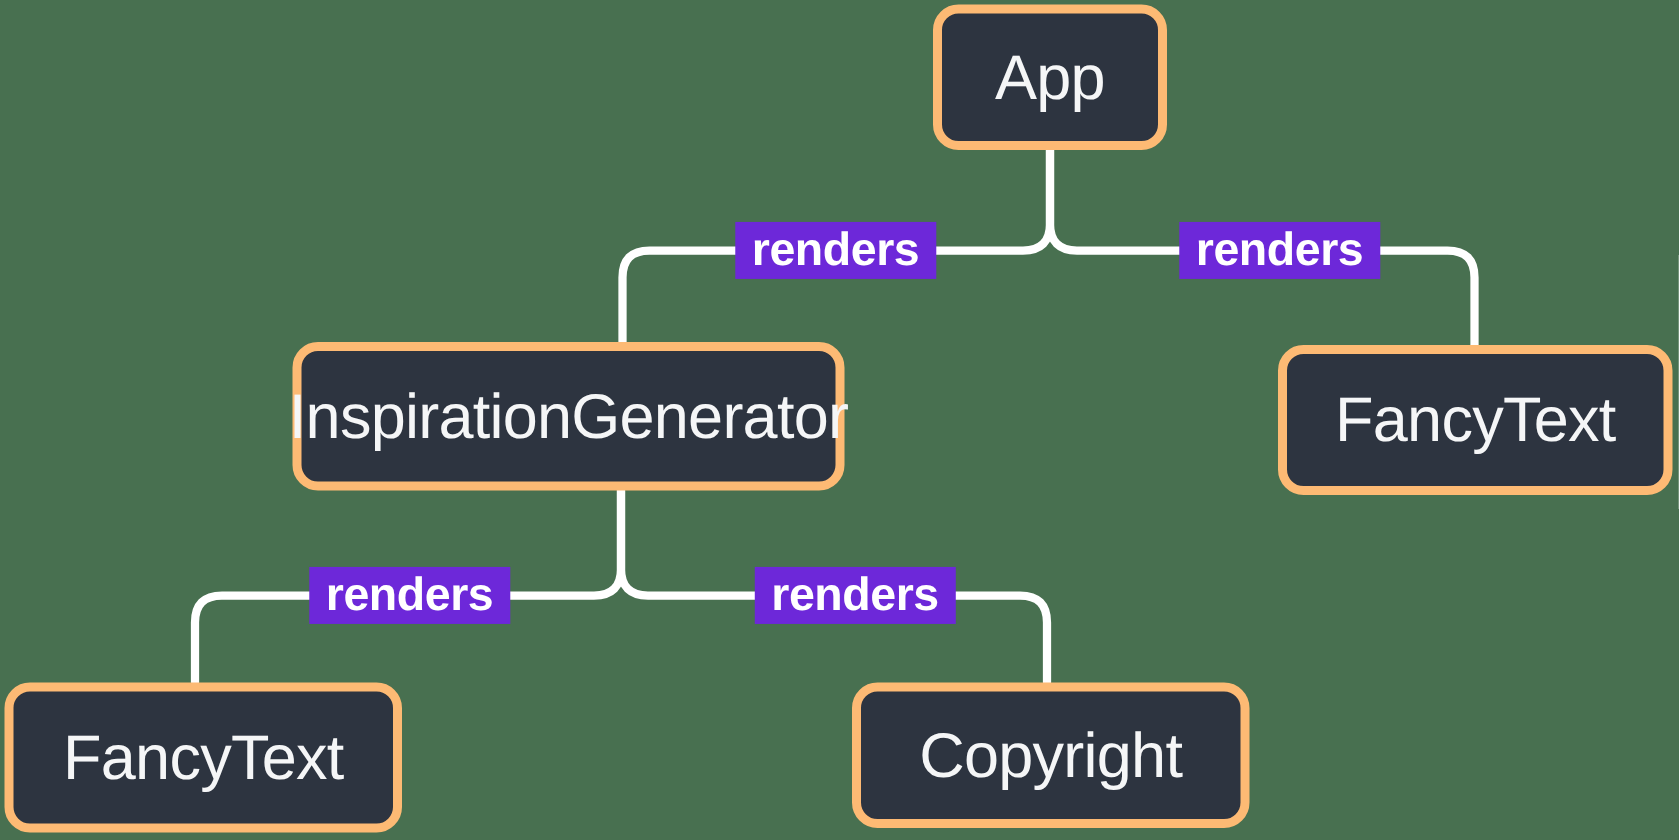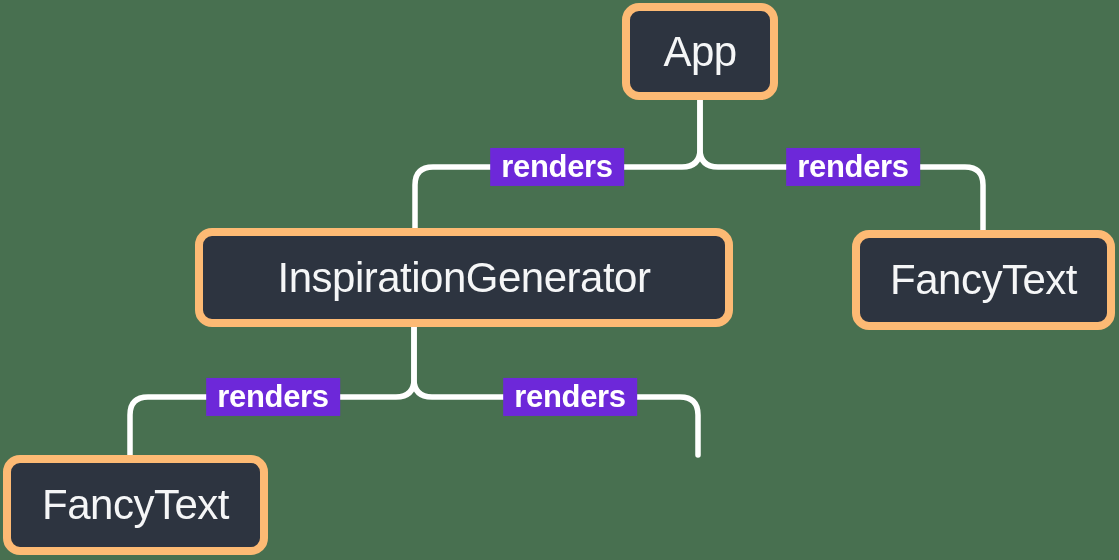--- a/index.html
+++ b/index.html
@@ -23,33 +23,33 @@
   .edges-svg path {
     fill: none;
     stroke: #ffffff;
     stroke-width: 5.5;
     stroke-linecap: round;
   }
   .node {
     position: absolute;
     box-sizing: border-box;
     background: #2d3440;
-    border: 8px solid #fdba74;
+    border: 6px solid #fdba74;
     border-radius: 17px;
     display: flex;
     align-items: center;
     justify-content: center;
     color: #f5f6f7;
     font-size: 42px;
     font-weight: 500;
     letter-spacing: -0.5px;
     white-space: nowrap;
   }
   .node-app                  { left: 622px; top: 3px;   width: 156px; height: 97px; }
-  .node-inspiration          { left: 195px; top: 228px; width: 538px; height: 99px; }
+  .node-inspiration          { left: 195px; top: 228px; width: 368px; height: 99px; }
   .node-fancy-text-right     { left: 852px; top: 230px; width: 263px; height: 100px; }
   .node-fancy-text-left      { left: 3px;   top: 455px; width: 265px; height: 100px; }
   .node-copyright            { left: 568px; top: 455px; width: 265px; height: 97px; }
   .edge-label {
     position: absolute;
     transform: translate(-50%, -50%);
     background: #6d28d9;
     color: #ffffff;
     font-size: 31px;
     font-weight: 600;
@@ -89,14 +89,17 @@
   </div>
 
   <div class="node node-fancy-text-right">
     <span>FancyText</span>
   </div>
 
   <div class="node node-fancy-text-left">
     <span>FancyText</span>
   </div>
 
+  <div class="node node-copyright">
+    <span>Copyright</span>
+  </div>
 
 </div>
 
 </body></html>

